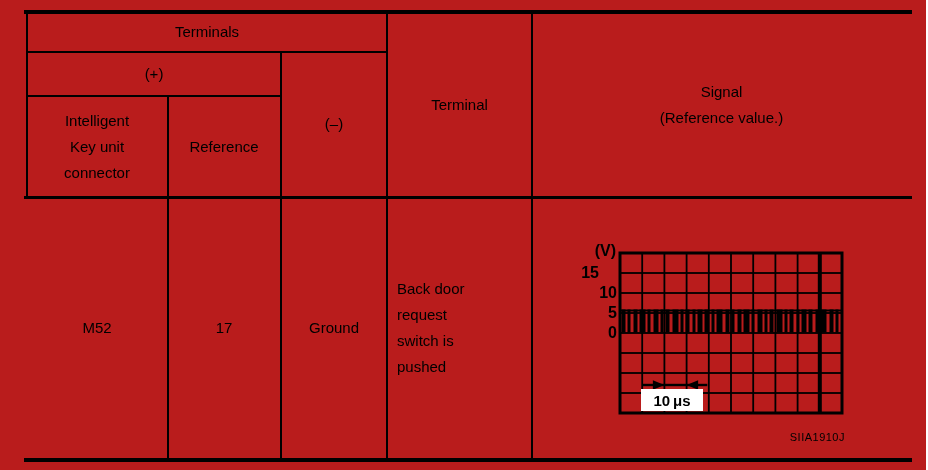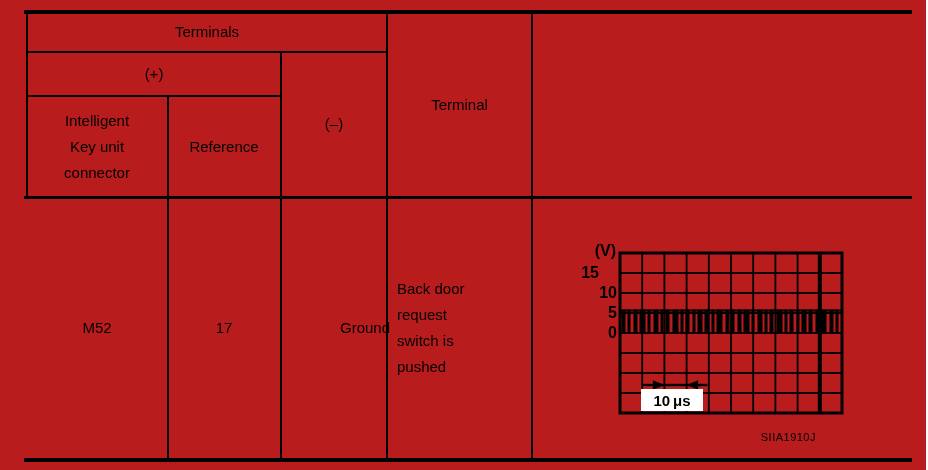--- a/index.html
+++ b/index.html
@@ -18,21 +18,21 @@
     position:absolute;text-align:right;font-weight:bold;font-size:16px;
     line-height:18px;color:#000;
   }
   .time-label{
     position:absolute;left:641px;top:389px;width:62px;height:22px;background:#fff;
     display:flex;align-items:center;justify-content:center;
     font-weight:bold;font-size:15px;color:#000;z-index:3;
   }
   .time-label .unit{margin-left:3px;}
   .caption{
-    position:absolute;left:676px;top:431px;width:140px;text-align:right;
+    position:absolute;left:705px;top:431px;width:140px;text-align:right;
     font-size:11px;letter-spacing:0.5px;color:#000;
   }
   svg{position:absolute;left:0;top:0;z-index:1;}
   .cell{z-index:2;}
 </style>
 </head>
 <body>
 
 <div class="page">
 
@@ -47,24 +47,26 @@
   <div class="vrule" style="left:280px;top:52px;width:2px;height:406px;"></div>
   <div class="vrule" style="left:386px;top:13px;width:2px;height:445px;"></div>
   <div class="vrule" style="left:531px;top:13px;width:2px;height:445px;"></div>
 
   <div class="cell" style="left:27px;top:13px;width:360px;height:38px;">Terminals</div>
   <div class="cell" style="left:27px;top:52px;width:254px;height:43px;">(+)</div>
   <div class="cell" style="left:51px;top:97px;width:92px;height:99px;">Intelligent Key unit connector</div>
   <div class="cell" style="left:168px;top:97px;width:112px;height:99px;">Reference</div>
   <div class="cell" style="left:282px;top:52px;width:104px;height:144px;">(–)</div>
   <div class="cell" style="left:388px;top:13px;width:143px;height:183px;">Terminal</div>
+  <div class="cell prewrap" style="left:621px;top:13px;width:201px;height:183px;">Signal
+(Reference value.)</div>
 
   <div class="cell" style="left:27px;top:197px;width:140px;height:261px;">M52</div>
   <div class="cell" style="left:168px;top:197px;width:112px;height:261px;">17</div>
-  <div class="cell" style="left:282px;top:197px;width:104px;height:261px;padding-left:31px;">Ground</div>
+  <div class="cell" style="left:282px;top:197px;width:104px;height:261px;">Ground</div>
   <div class="cell left" style="left:397px;top:197px;width:84px;height:261px;">Back door request switch is pushed</div>
 
   <svg id="scope-svg" width="928" height="470" viewBox="0 0 928 470">
       <rect x="641.3" y="253.0" width="1.8" height="160.0" fill="#000"></rect>
       <rect x="663.5" y="253.0" width="1.8" height="160.0" fill="#000"></rect>
       <rect x="685.7" y="253.0" width="1.8" height="160.0" fill="#000"></rect>
       <rect x="707.9" y="253.0" width="1.8" height="160.0" fill="#000"></rect>
       <rect x="730.1" y="253.0" width="1.8" height="160.0" fill="#000"></rect>
       <rect x="752.3" y="253.0" width="1.8" height="160.0" fill="#000"></rect>
       <rect x="774.5" y="253.0" width="1.8" height="160.0" fill="#000"></rect>

